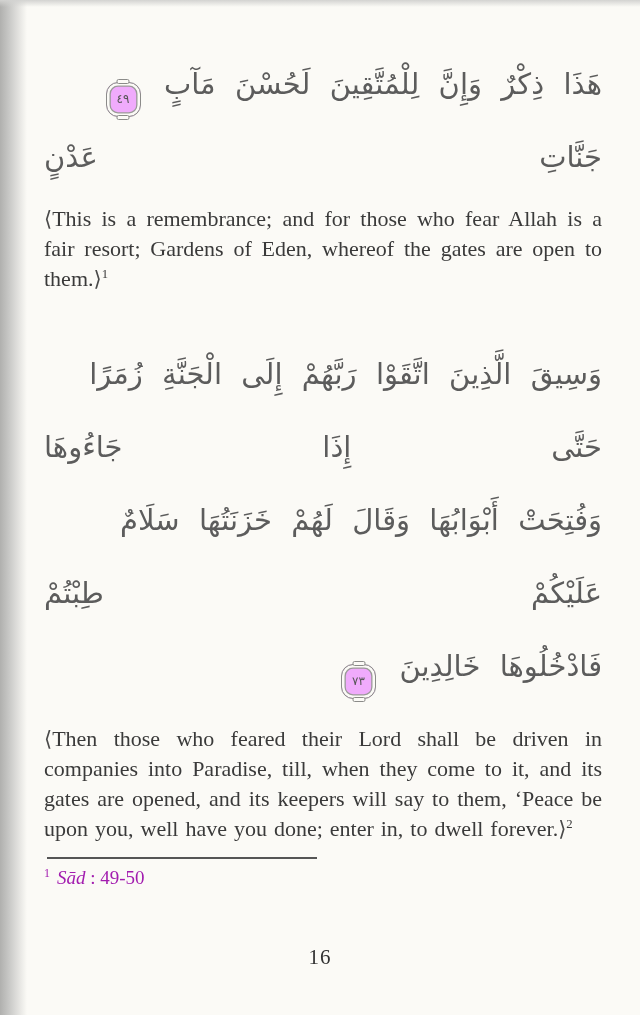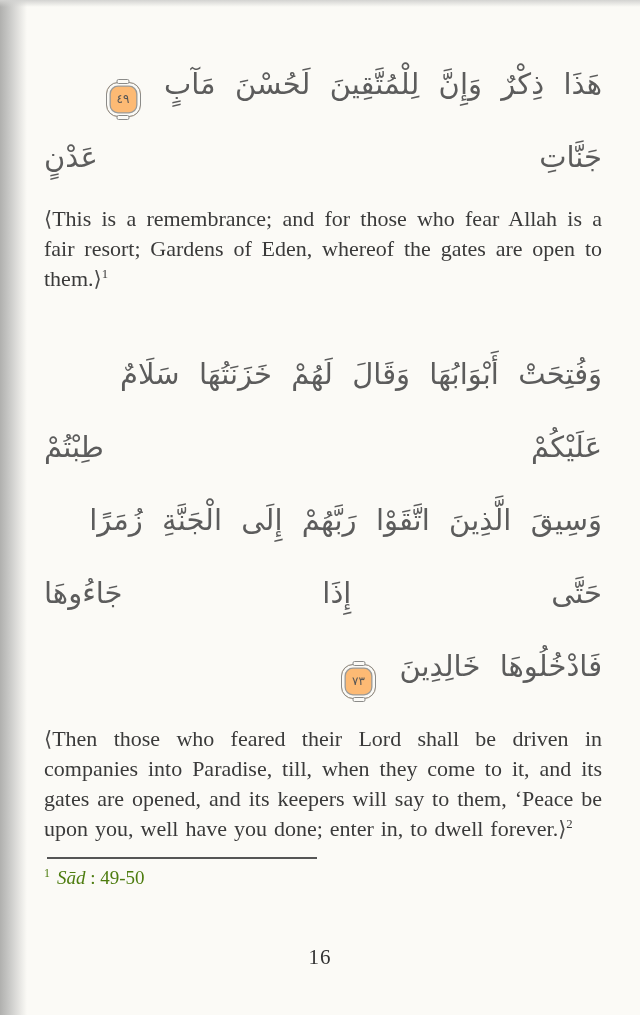--- a/index.html
+++ b/index.html
@@ -36,21 +36,21 @@
   .arabic-2 { margin-top:44px; }
 
   .ayah {
     display:inline-flex; align-items:center; justify-content:center;
     box-sizing:border-box;
     width:35px; height:35px;
     border:1.6px solid #8b8b89;
     border-radius:12px;
     box-shadow: inset 0 0 0 2.5px #fbfaf6, inset 0 0 0 3.8px #9a9a98;
     font-size:12px; letter-spacing:0;
-    color:#555; background:#fdba74;
+    color:#555; background:#f0abfc;
     vertical-align:-9px;
     position:relative;
     margin:0 4px;
     word-spacing:0;
     text-align:right;
   }
   .ayah::before, .ayah::after {
     content:""; position:absolute; left:50%; transform:translateX(-50%);
     width:13px; height:5px;
     border:1px solid #8b8b89; border-radius:2px;
@@ -71,21 +71,21 @@
   .english-2 { margin-top:21px; }
   .qbrk {
     font-family:"DejaVu Sans", sans-serif;
     font-size:0.95em; color:#4a4a4a;
   }
   sup.ref { font-size:0.58em; line-height:0; vertical-align:super; }
 
   
   .footer { position:absolute; left:44px; right:38px; top:857px; }
   .divider { width:270px; border-top:2px solid #555; margin-left:3px; }
-  .fnotes { margin-top:5px; font-size:19px; color:#4d7c0f; line-height:27px; }
+  .fnotes { margin-top:5px; font-size:19px; color:#a21caf; line-height:27px; }
   .fnote sup { font-size:12px; margin-right:7px; vertical-align:super; line-height:0; }
 
   
   .page-number {
     position:absolute; top:945px; left:0; right:0;
     text-align:center;
     font-size:21px; color:#333;
     letter-spacing:1px;
   }
 </style>
@@ -98,22 +98,22 @@
 
   <div class="content">
 
     <div class="arabic arabic-1">
         <div class="aline stretch" dir="rtl"><span>هَذَا ذِكْرٌ وَإِنَّ لِلْمُتَّقِينَ لَحُسْنَ مَآبٍ</span> <span class="ayah">٤٩</span> <span>جَنَّاتِ عَدْنٍ</span></div>
       </div>
 
     <p class="english english-1"><span class="qbrk">⟨</span><span>This is a remembrance; and for those who fear Allah is a fair resort; Gardens of Eden, whereof the gates are open to them.</span><span class="qbrk">⟩</span><sup class="ref">1</sup></p>
 
     <div class="arabic arabic-2">
+        <div class="aline stretch" dir="rtl"><span>وَسِيقَ الَّذِينَ اتَّقَوْا رَبَّهُمْ إِلَى الْجَنَّةِ زُمَرًا حَتَّى إِذَا جَاءُوهَا</span></div>
         <div class="aline stretch" dir="rtl"><span>وَفُتِحَتْ أَبْوَابُهَا وَقَالَ لَهُمْ خَزَنَتُهَا سَلَامٌ عَلَيْكُمْ طِبْتُمْ</span></div>
-        <div class="aline stretch" dir="rtl"><span>وَسِيقَ الَّذِينَ اتَّقَوْا رَبَّهُمْ إِلَى الْجَنَّةِ زُمَرًا حَتَّى إِذَا جَاءُوهَا</span></div>
         <div class="aline" dir="rtl"><span>فَادْخُلُوهَا خَالِدِينَ</span> <span class="ayah">٧٣</span></div>
       </div>
 
     <p class="english english-2"><span class="qbrk">⟨</span><span>Then those who feared their Lord shall be driven in companies into Paradise, till, when they come to it, and its gates are opened, and its keepers will say to them, ‘Peace be upon you, well have you done; enter in, to dwell forever.</span><span class="qbrk">⟩</span><sup class="ref">2</sup></p>
 
   </div>
 
   <div class="footer">
     <div class="divider"></div>
     <div class="fnotes">

